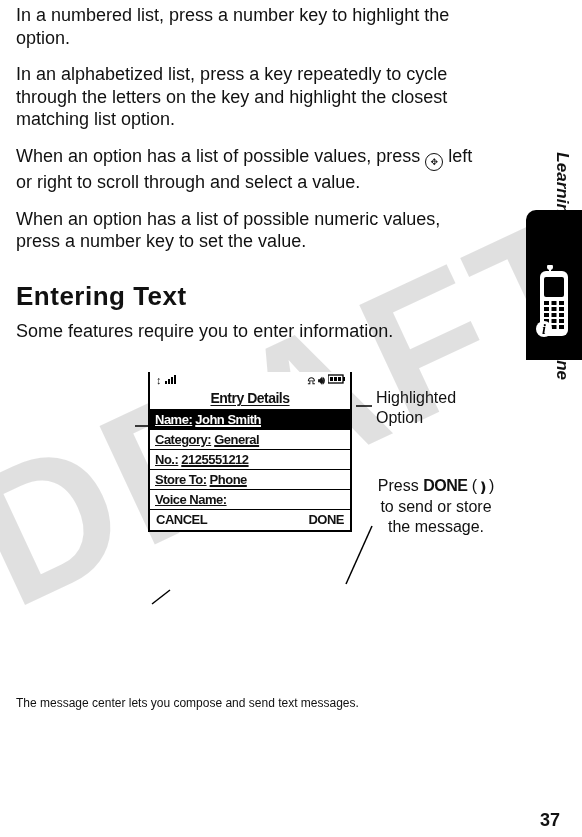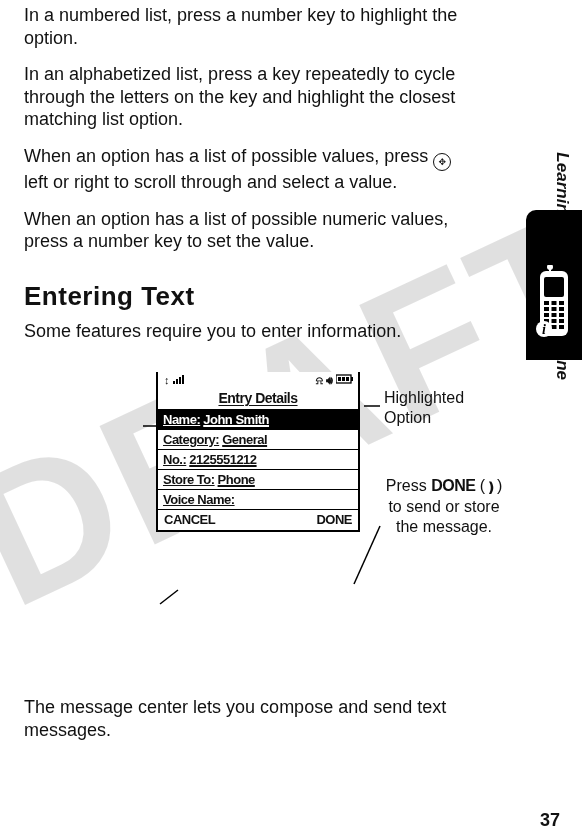--- a/index.html
+++ b/index.html
@@ -24,21 +24,21 @@
     color:rgba(0,0,0,0.12);
     pointer-events:none;
     user-select:none;
     white-space:nowrap;
     z-index:0;
   }
 
   .page {
     position:relative;
     z-index:1;
-    padding:0 24px 0 24px;
+    padding:0 24px 0 16px;
     width:500px; 
   }
 
   p.body {
     font-size:18px;
     line-height:1.25;
     margin:4px 0 14px 0;
   }
 
   .nav-glyph {
@@ -223,21 +223,21 @@
 
   .page-num {
     position:absolute;
     right:22px;
     bottom:6px;
     font-weight:900;
     font-size:18px;
   }
 
   .body2 {
-    font-size:18px;
+    font-size:12px;
     line-height:1.25;
     margin:40px 0 6px 0;
   }
 </style>
 </head>
 <body>
 
 <div class="draft-wm">DRAFT</div>
 
 <div class="side-tab-wrap">

